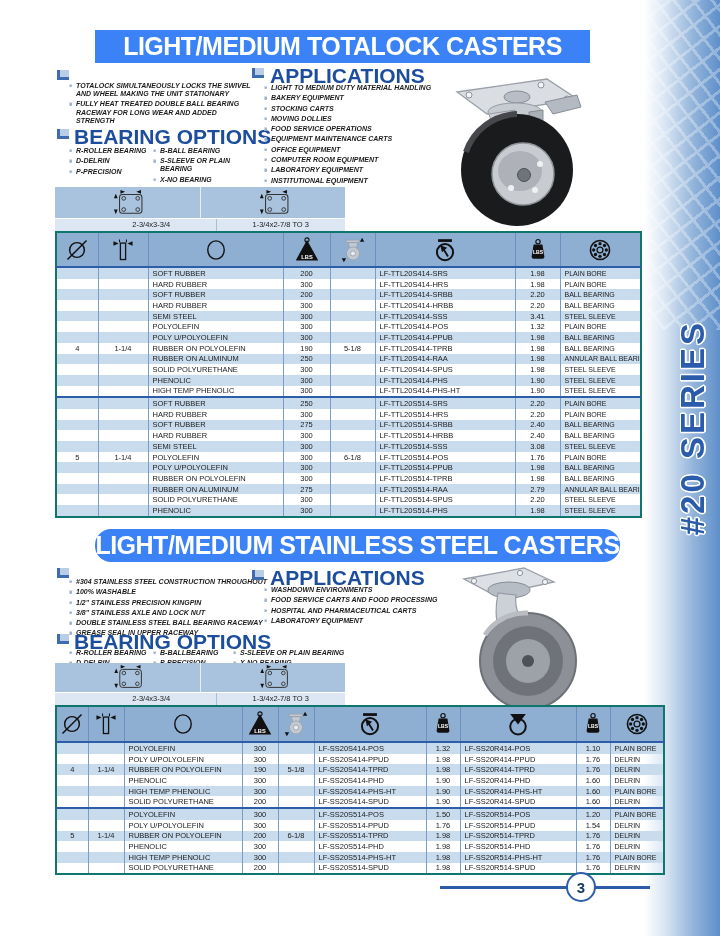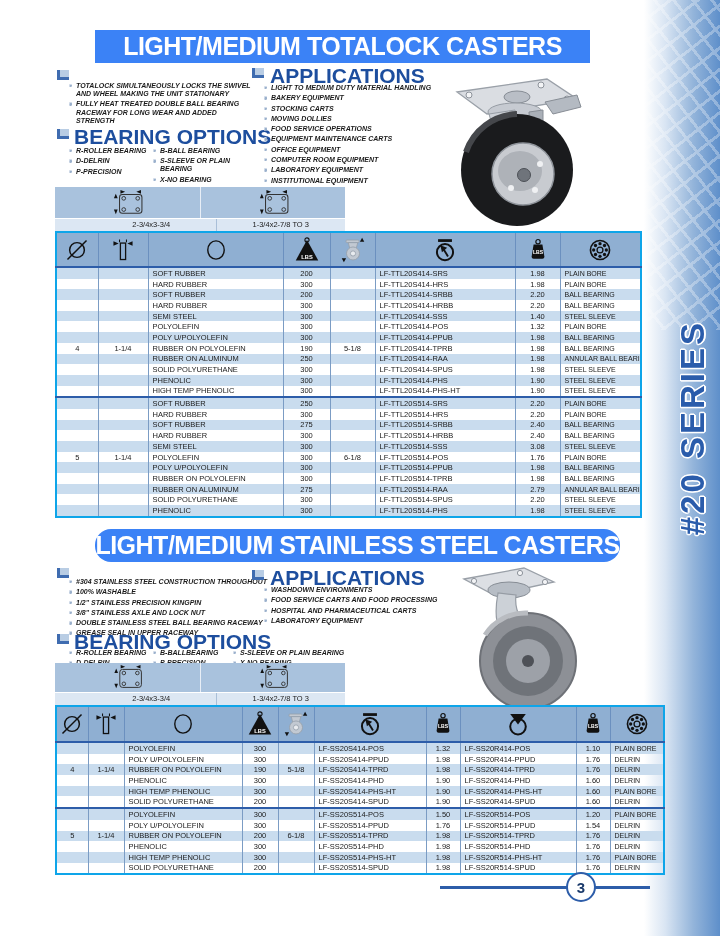--- a/index.html
+++ b/index.html
@@ -30,21 +30,21 @@
   
   .plate-panel{position:absolute;width:290px;}
   .plate-panel .diagrams{display:flex;background:#a9c2dd;}
   .plate-panel .diagrams .dcell{flex:1;display:flex;align-items:center;justify-content:center;}
   .plate-panel .diagrams .dcell:first-child{border-right:1px solid #e8eef6;}
   .plate-panel .labels{display:flex;background:#dce7f3;border-bottom:2.5px solid #2d5da9;border-top:1px solid #fff;}
   .plate-panel .labels div{flex:1;text-align:center;font-size:7.5px;line-height:12px;height:12px;}
   .plate-panel .labels div:first-child{border-right:1px solid #a9bfd8;padding-left:32px;}
   
   table.spec{position:absolute;border-collapse:collapse;table-layout:fixed;
-           border:2px solid #0ea5e9;font-size:7.5px;}
+           border:2px solid #0f766e;font-size:7.5px;}
   table.spec th{background:#8fafd2;border:1px solid #6b90bf;border-bottom:2px solid #2d5da9;padding:0;}
   table.spec th svg{display:block;margin:0 auto;}
   table.spec td{border-left:1px solid #7b9cc4;border-right:1px solid #7b9cc4;padding:0 2px;height:10.7px;
            white-space:nowrap;overflow:hidden;}
   table.spec tr.stripe td{background:#c9dcee;}
   table.spec tr.sec-start td{border-top:2px solid #2d5da9;}
   table.spec td.ta-l{text-align:left;padding-left:4px;}
   table.spec td.ta-c{text-align:center;}
   table.spec td:last-child{font-size:7px;}
   #table1{left:55px;top:231px;width:585px;}
@@ -288,21 +288,21 @@
           <td class="ta-c">2.20</td>
           <td class="ta-l">BALL BEARING</td>
         </tr>
         <tr class="stripe">
           <td class="ta-c"></td>
           <td class="ta-c"></td>
           <td class="ta-l">SEMI STEEL</td>
           <td class="ta-c">300</td>
           <td class="ta-c"></td>
           <td class="ta-l">LF-TTL20S414-SSS</td>
-          <td class="ta-c">1.40</td>
+          <td class="ta-c">3.41</td>
           <td class="ta-l">STEEL SLEEVE</td>
         </tr>
         <tr>
           <td class="ta-c"></td>
           <td class="ta-c"></td>
           <td class="ta-l">POLYOLEFIN</td>
           <td class="ta-c">300</td>
           <td class="ta-c"></td>
           <td class="ta-l">LF-TTL20S414-POS</td>
           <td class="ta-c">1.32</td>

